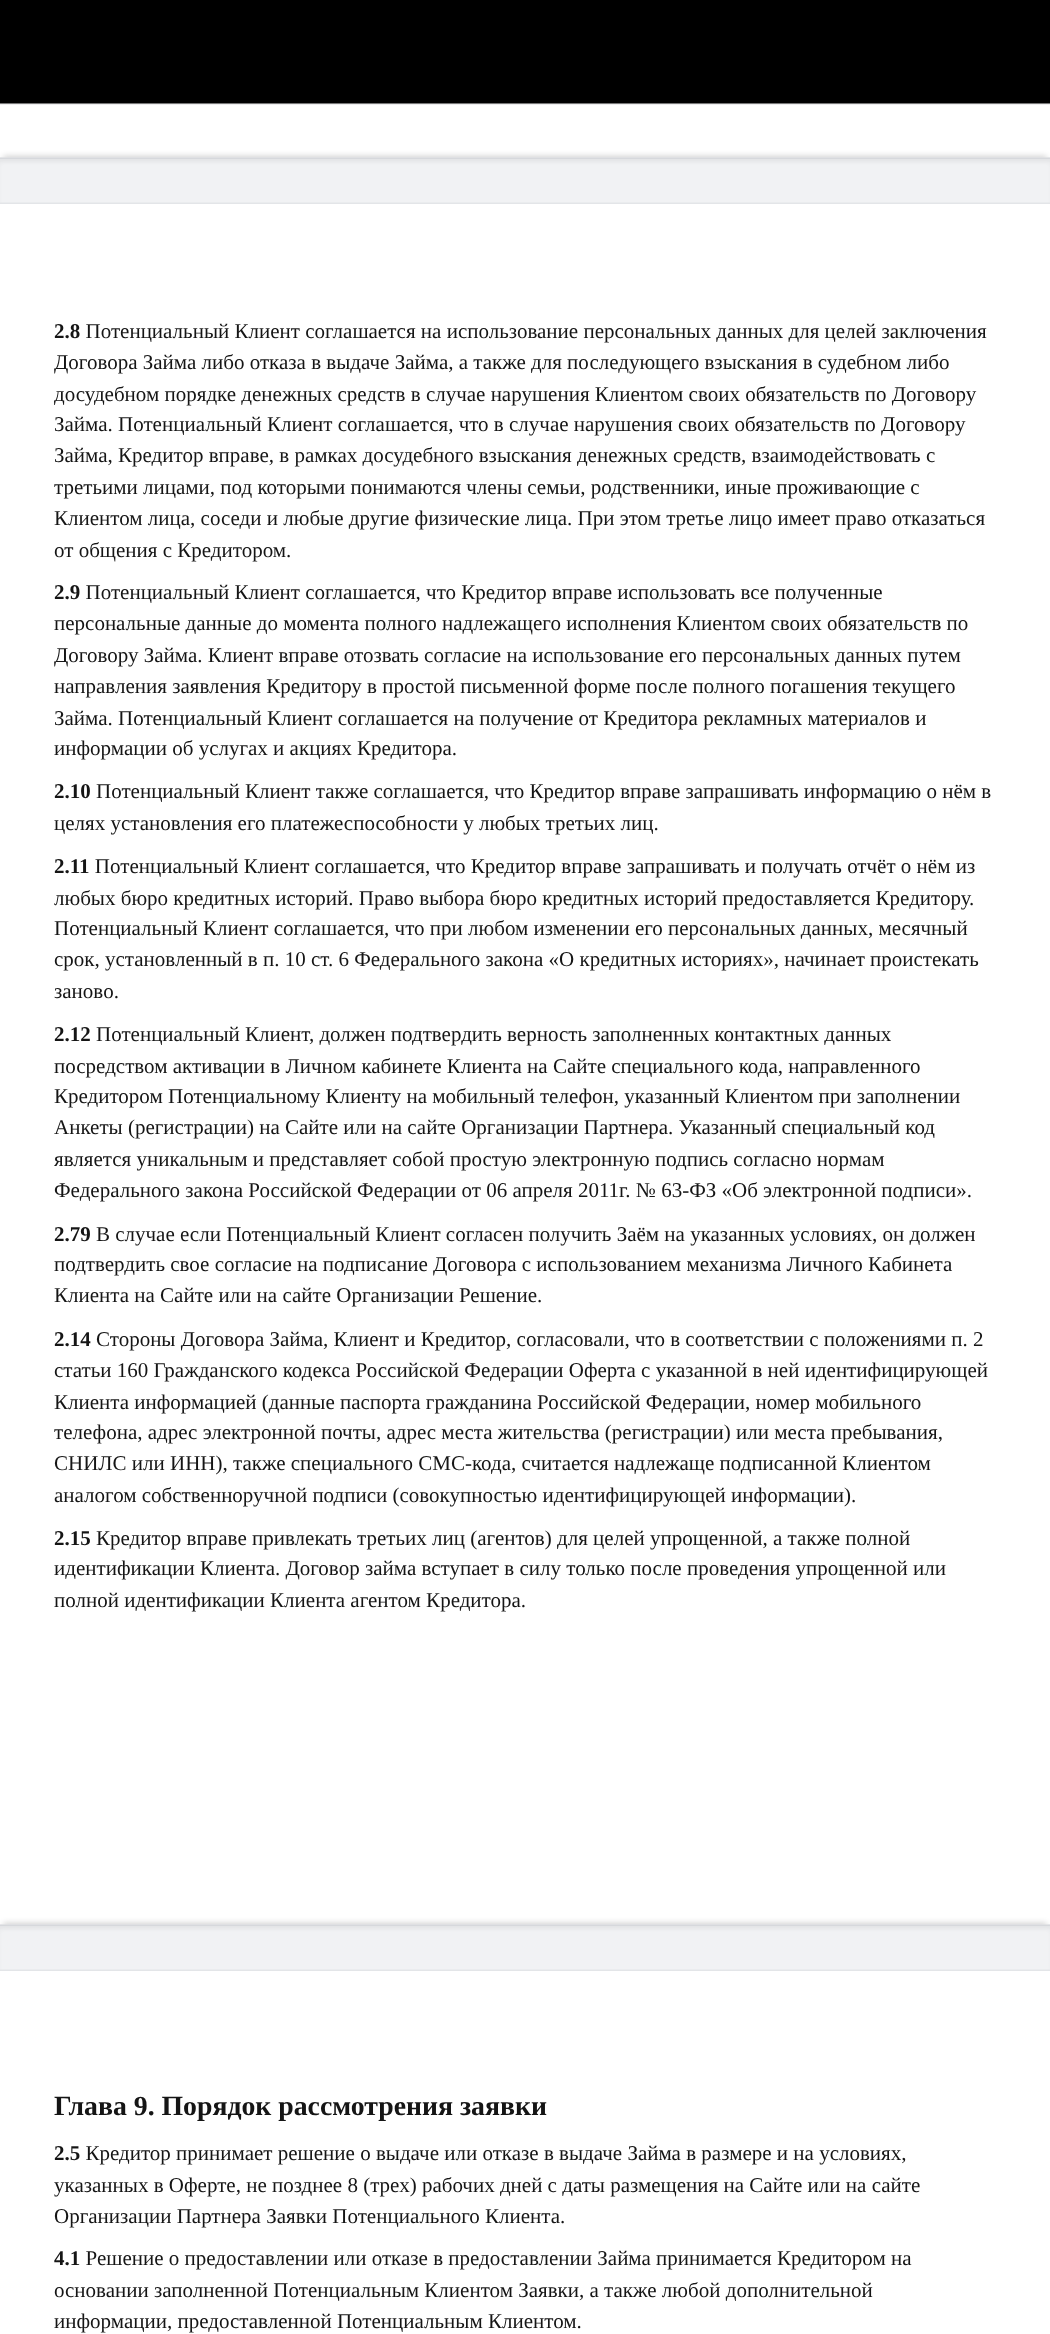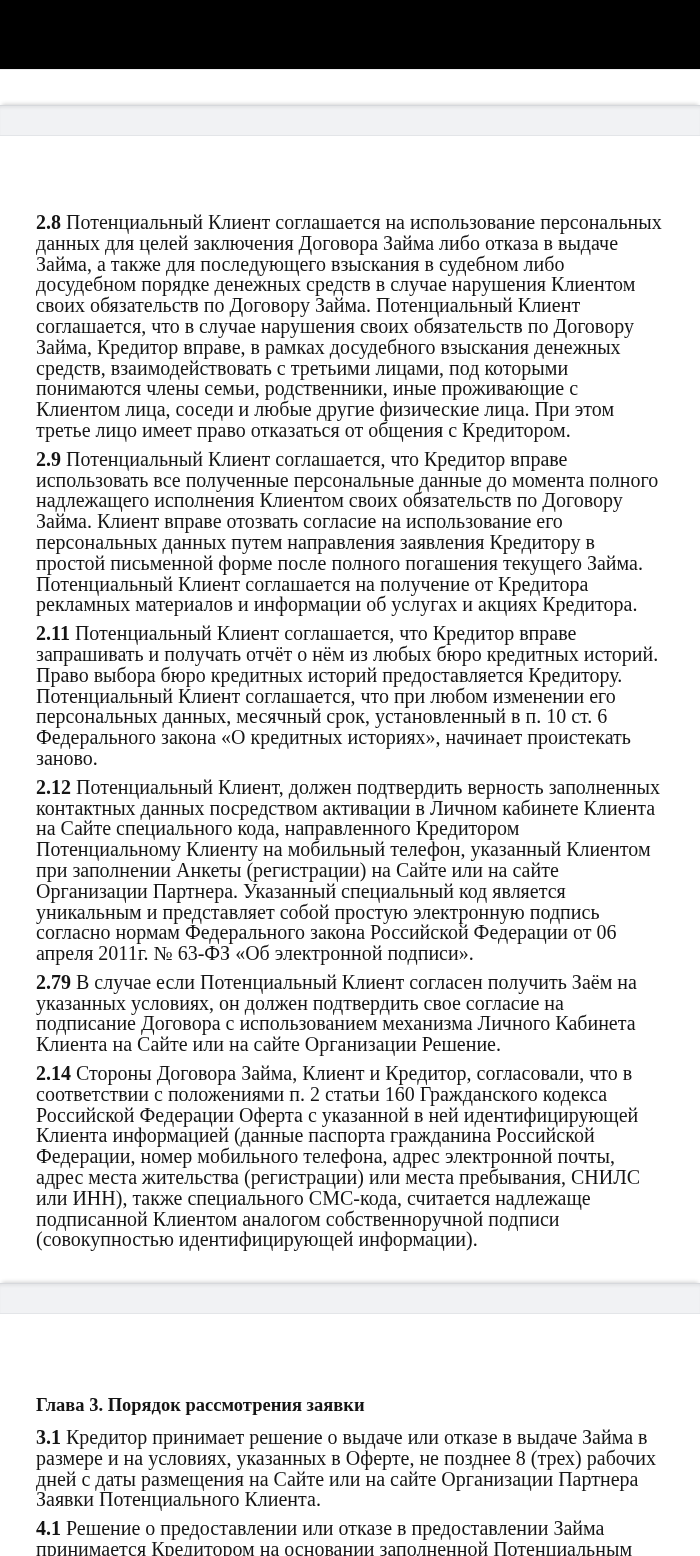--- a/index.html
+++ b/index.html
@@ -36,21 +36,21 @@
   .page-one {
     height: 1147px;
     padding: 76px 36px 0 36px;
   }
   .page-two {
     height: 243px;
     padding: 79px 36px 0 36px;
   }
   .doc-text p.para {
     margin: 0 0 8px 0;
-    font-size: 20px;
+    font-size: 14px;
     line-height: 20.8px;
     text-align: left;
   }
   .doc-text p.para b.num { font-weight: bold; }
   h2.chapter-heading {
     margin: 0 0 10px 0;
     font-size: 18.5px;
     line-height: 24px;
     font-weight: bold;
   }
@@ -66,37 +66,39 @@
 
   <div class="page-separator"></div>
 
   <div class="page page-one doc-text">
     <div>
 
         <p class="para"><b class="num">2.8</b> <span>Потенциальный Клиент соглашается на использование персональных данных для целей заключения Договора Займа либо отказа в выдаче Займа, а также для последующего взыскания в судебном либо досудебном порядке денежных средств в случае нарушения Клиентом своих обязательств по Договору Займа. Потенциальный Клиент соглашается, что в случае нарушения своих обязательств по Договору Займа, Кредитор вправе, в рамках досудебного взыскания денежных средств, взаимодействовать с третьими лицами, под которыми понимаются члены семьи, родственники, иные проживающие с Клиентом лица, соседи и любые другие физические лица. При этом третье лицо имеет право отказаться от общения с Кредитором.</span></p>
 
         <p class="para"><b class="num">2.9</b> <span>Потенциальный Клиент соглашается, что Кредитор вправе использовать все полученные персональные данные до момента полного надлежащего исполнения Клиентом своих обязательств по Договору Займа. Клиент вправе отозвать согласие на использование его персональных данных путем направления заявления Кредитору в простой письменной форме после полного погашения текущего Займа. Потенциальный Клиент соглашается на получение от Кредитора рекламных материалов и информации об услугах и акциях Кредитора.</span></p>
 
+        <p class="para"><b class="num">2.10</b> <span>Потенциальный Клиент также соглашается, что Кредитор вправе запрашивать информацию о нём в целях установления его платежеспособности у любых третьих лиц.</span></p>
 
         <p class="para"><b class="num">2.11</b> <span>Потенциальный Клиент соглашается, что Кредитор вправе запрашивать и получать отчёт о нём из любых бюро кредитных историй. Право выбора бюро кредитных историй предоставляется Кредитору. Потенциальный Клиент соглашается, что при любом изменении его персональных данных, месячный срок, установленный в п. 10 ст. 6 Федерального закона «О кредитных историях», начинает проистекать заново.</span></p>
 
         <p class="para"><b class="num">2.12</b> <span>Потенциальный Клиент, должен подтвердить верность заполненных контактных данных посредством активации в Личном кабинете Клиента на Сайте специального кода, направленного Кредитором Потенциальному Клиенту на мобильный телефон, указанный Клиентом при заполнении Анкеты (регистрации) на Сайте или на сайте Организации Партнера. Указанный специальный код является уникальным и представляет собой простую электронную подпись согласно нормам Федерального закона Российской Федерации от 06 апреля 2011г. № 63-ФЗ «Об электронной подписи».</span></p>
 
         <p class="para"><b class="num">2.79</b> <span>В случае если Потенциальный Клиент согласен получить Заём на указанных условиях, он должен подтвердить свое согласие на подписание Договора с использованием механизма Личного Кабинета Клиента на Сайте или на сайте Организации Решение.</span></p>
 
         <p class="para"><b class="num">2.14</b> <span>Стороны Договора Займа, Клиент и Кредитор, согласовали, что в соответствии с положениями п. 2 статьи 160 Гражданского кодекса Российской Федерации Оферта с указанной в ней идентифицирующей Клиента информацией (данные паспорта гражданина Российской Федерации, номер мобильного телефона, адрес электронной почты, адрес места жительства (регистрации) или места пребывания, СНИЛС или ИНН), также специального СМС-кода, считается надлежаще подписанной Клиентом аналогом собственноручной подписи (совокупностью идентифицирующей информации).</span></p>
 
+        <p class="para"><b class="num">2.15</b> <span>Кредитор вправе привлекать третьих лиц (агентов) для целей упрощенной, а также полной идентификации Клиента. Договор займа вступает в силу только после проведения упрощенной или полной идентификации Клиента агентом Кредитора.</span></p>
       </div>
   </div>
 
   <div class="page-separator"></div>
 
   <div class="page page-two doc-text">
-    <h2 class="chapter-heading">Глава 3. Порядок рассмотрения заявки</h2>
+    <h2 class="chapter-heading">Глава 9. Порядок рассмотрения заявки</h2>
     <div>
 
-        <p class="para"><b class="num">3.1</b> <span>Кредитор принимает решение о выдаче или отказе в выдаче Займа в размере и на условиях, указанных в Оферте, не позднее 8 (трех) рабочих дней с даты размещения на Сайте или на сайте Организации Партнера Заявки Потенциального Клиента.</span></p>
+        <p class="para"><b class="num">2.5</b> <span>Кредитор принимает решение о выдаче или отказе в выдаче Займа в размере и на условиях, указанных в Оферте, не позднее 8 (трех) рабочих дней с даты размещения на Сайте или на сайте Организации Партнера Заявки Потенциального Клиента.</span></p>
 
         <p class="para"><b class="num">4.1</b> <span>Решение о предоставлении или отказе в предоставлении Займа принимается Кредитором на основании заполненной Потенциальным Клиентом Заявки, а также любой дополнительной информации, предоставленной Потенциальным Клиентом.</span></p>
       </div>
   </div>
 
 </div>
 
 </body></html>

